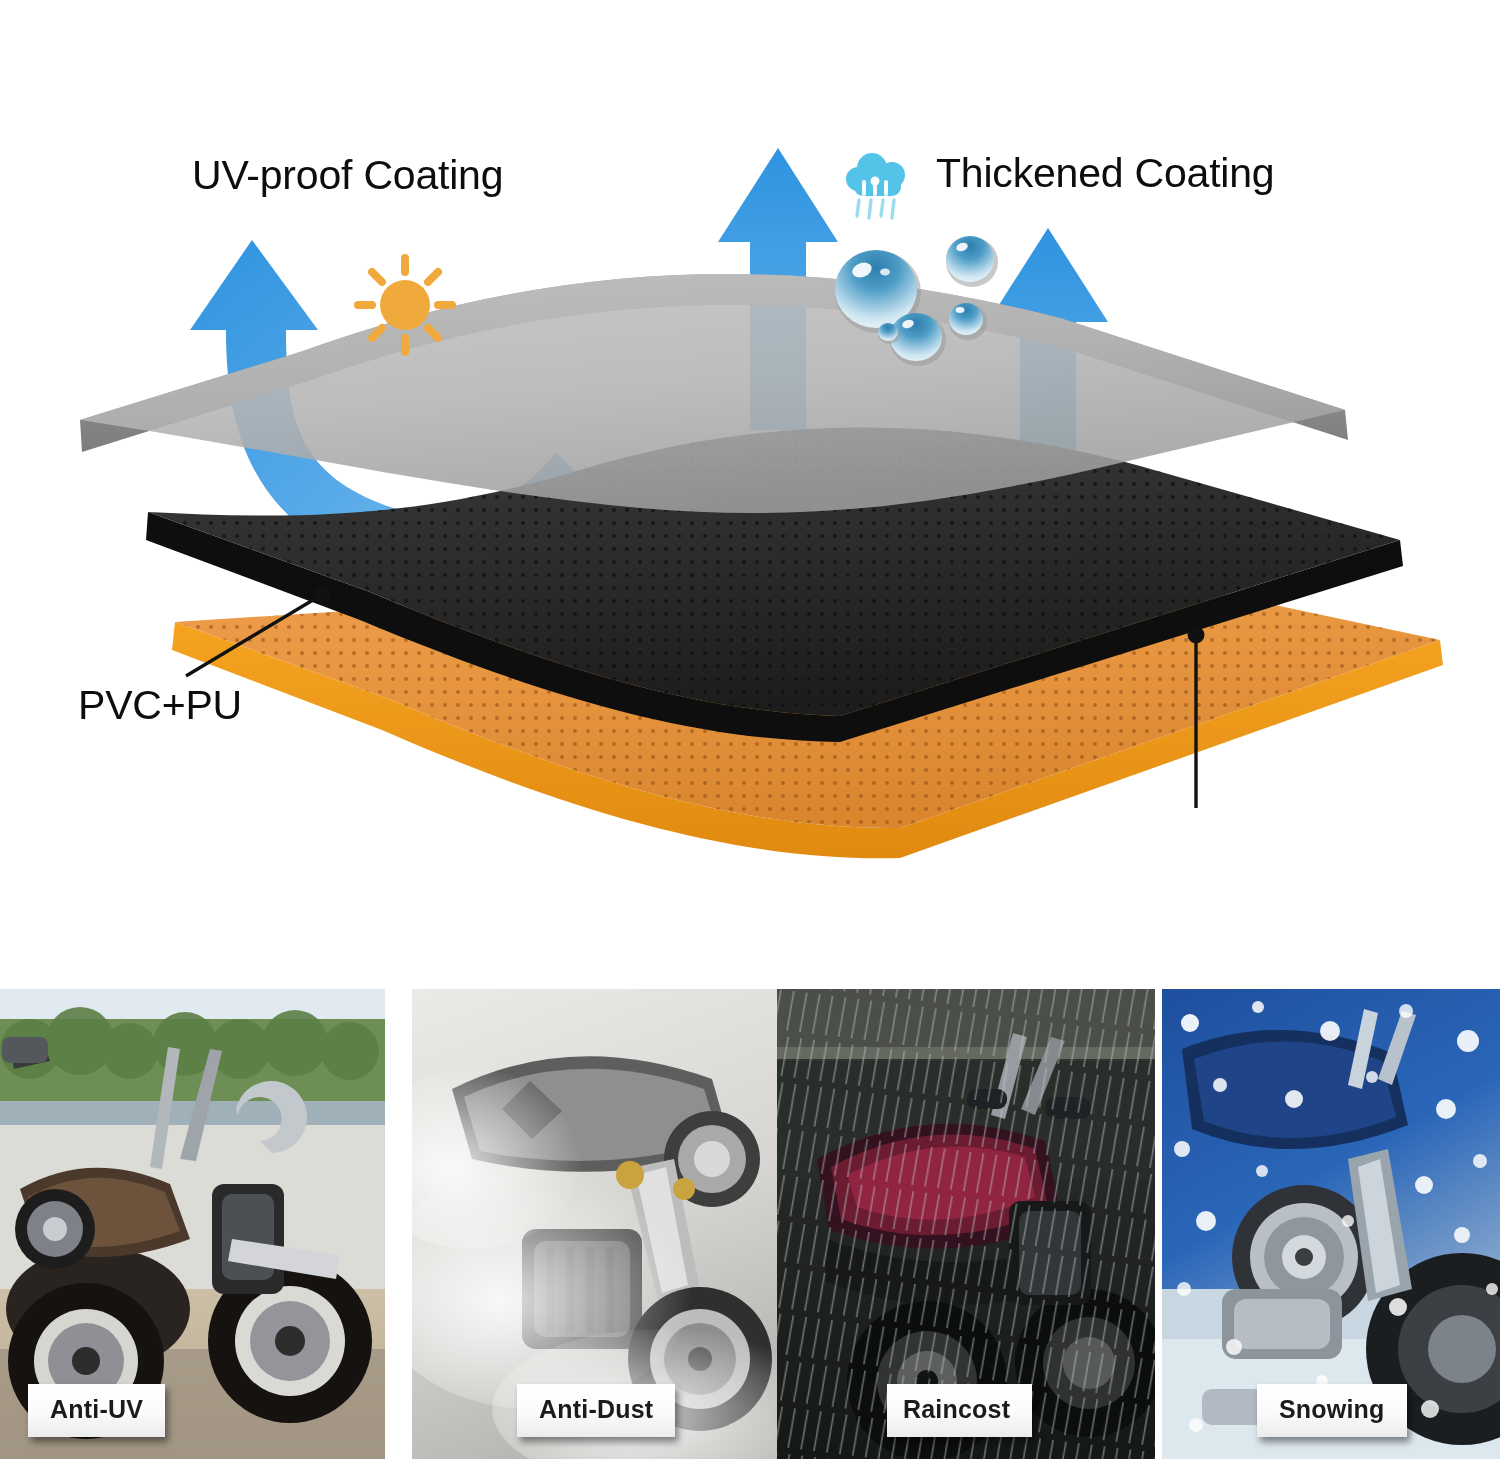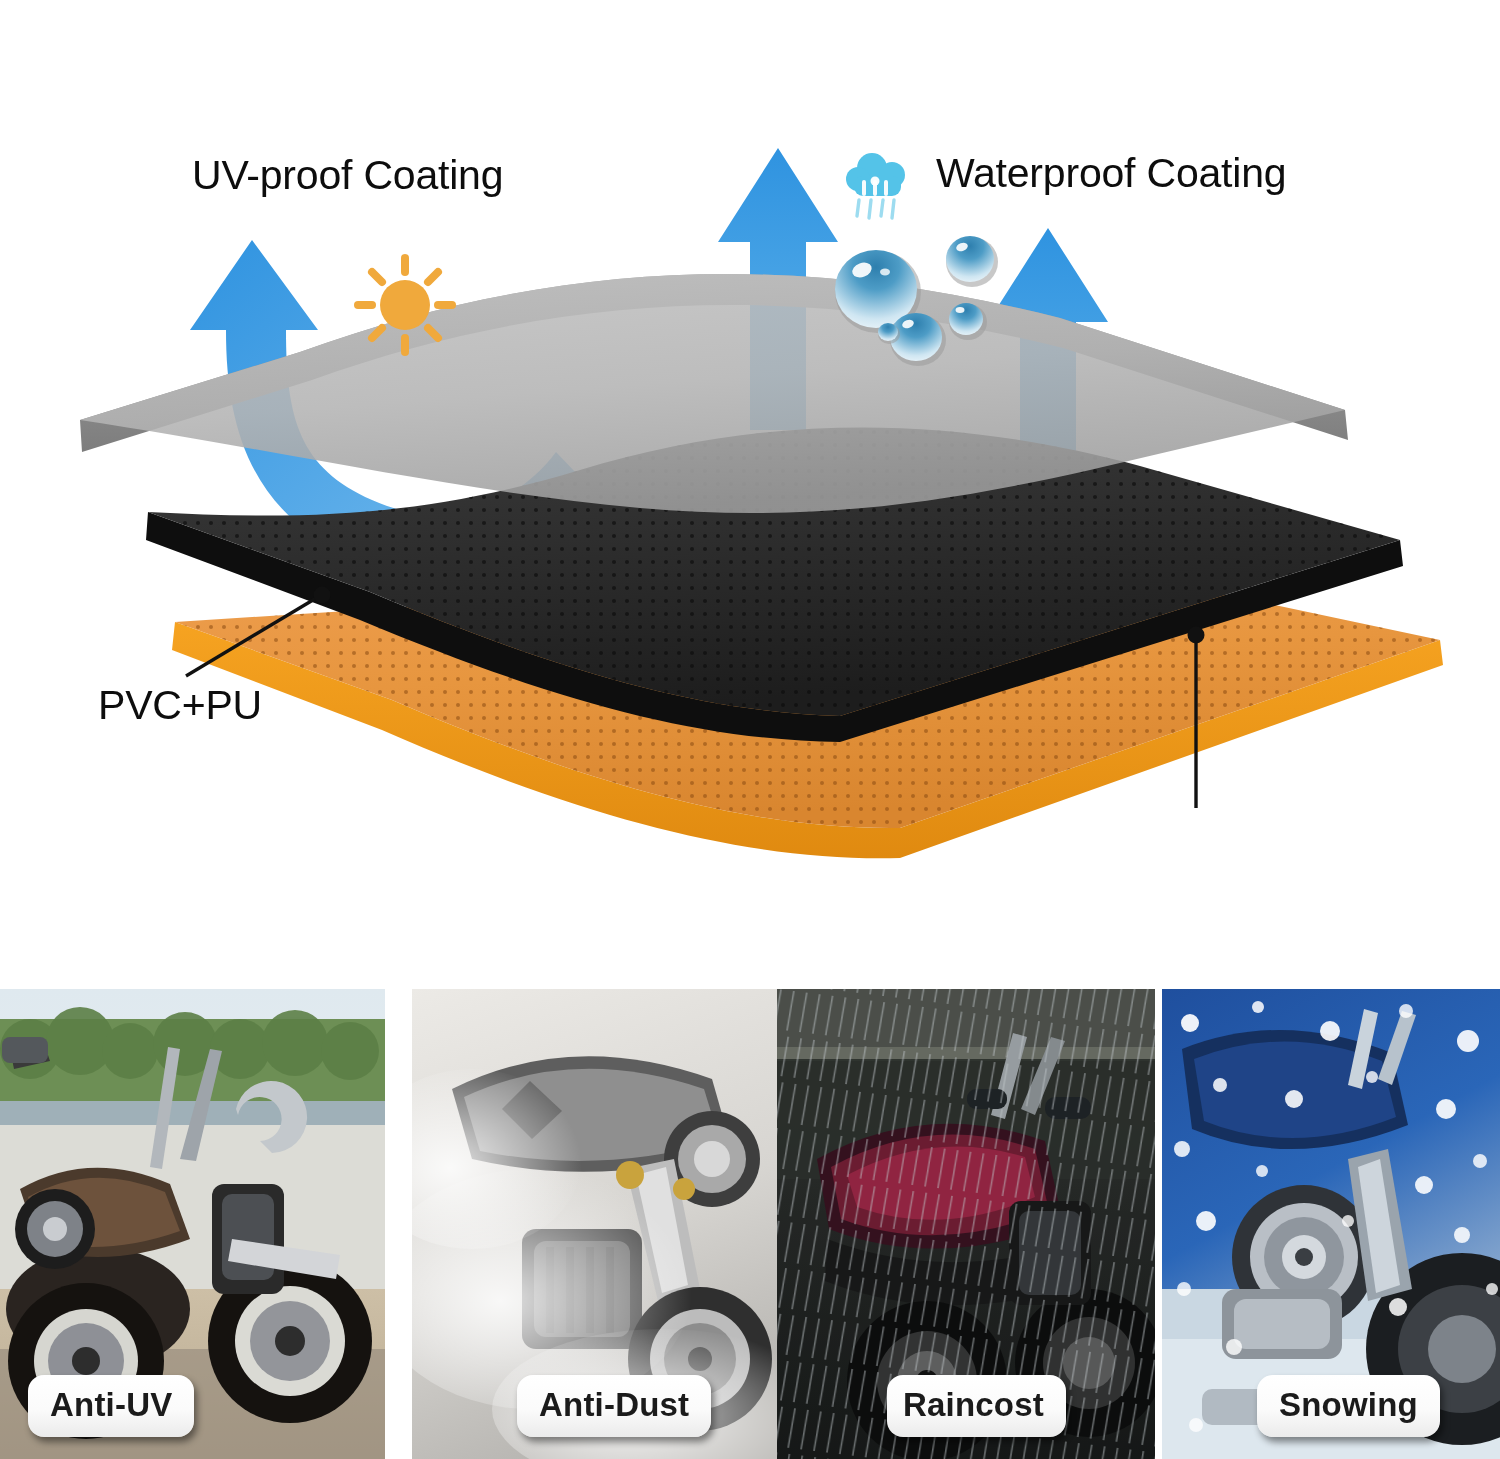--- a/index.html
+++ b/index.html
@@ -17,35 +17,35 @@
 
   .lbl {
     position: absolute;
     color: #0d0d0d;
     font-weight: 400;
     white-space: nowrap;
     letter-spacing: -0.2px;
   }
   #label-uv      { left: 192px; top: 152px; font-size: 41px; }
   #label-water   { left: 936px; top: 150px; font-size: 41px; }
-  #label-pvc     { left: 78px;  top: 682px; font-size: 41px; margin-left: 20px; }
+  #label-pvc     { left: 78px;  top: 682px; font-size: 41px; }
   #label-oxford  { left: 1000px; top: 808px; font-size: 41px; }
 
   #rain-icon { position: absolute; left: 842px; top: 148px; width: 72px; height: 76px; }
 
   
   #photos { position: absolute; left: 0; top: 989px; width: 1500px; height: 470px; }
   .panel { position: absolute; top: 0; height: 470px; overflow: hidden; }
   .panel .scene { position: absolute; inset: 0; }
   .badge {
     position: absolute; bottom: 22px;
     background: linear-gradient(180deg,#ffffff 0%,#fbfbfb 55%,#ebebeb 100%);
-    border-radius: 16px;
+    border-radius: 0;
     padding: 11px 22px 13px 22px;
-    font-size: 33px; font-weight: bold; color: #1b1b1b;
+    font-size: 25px; font-weight: bold; color: #1b1b1b;
     letter-spacing: 0.2px;
     box-shadow: 3px 5px 7px rgba(0,0,0,0.45);
     white-space: nowrap;
   }
   
   #panel-anti-uv   { left: 0px;    width: 385px; }
   #panel-anti-dust { left: 412px;  width: 378px; }
   #panel-raincost  { left: 777px;  width: 378px; }
   #panel-snowing   { left: 1162px; width: 338px; }
 
@@ -240,21 +240,21 @@
           <line x1="17" y1="52" x2="15" y2="68"></line>
           <line x1="29" y1="52" x2="27" y2="70"></line>
           <line x1="41" y1="52" x2="39" y2="68"></line>
           <line x1="52" y1="52" x2="50" y2="70"></line>
         </g>
       </svg>
     </div>
 
     <div class="lbl" id="label-uv">UV-proof Coating</div>
 
-    <div class="lbl" id="label-water">Waterproof Coating</div>
+    <div class="lbl" id="label-water">Thickened Coating</div>
 
     <div class="lbl" id="label-pvc">PVC+PU</div>
 
   </div>
 
   <div id="photos">
 
     <div class="panel" id="panel-anti-uv">
       <svg class="scene" viewBox="0 0 385 470" preserveAspectRatio="none">
         <defs>

